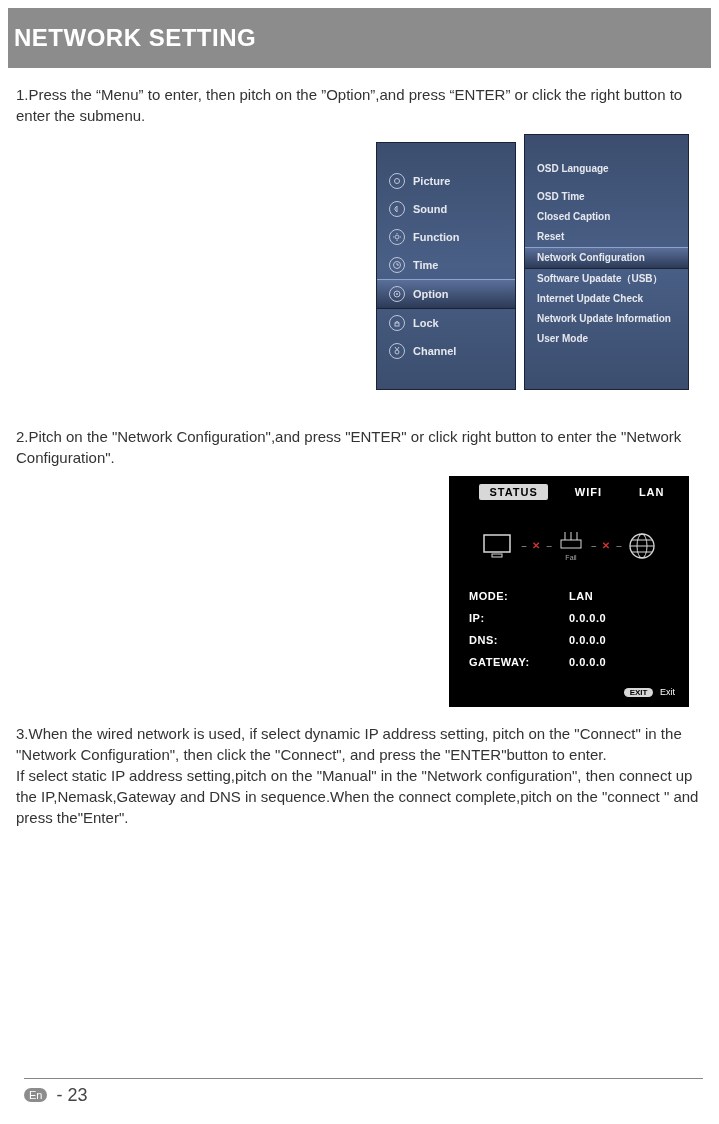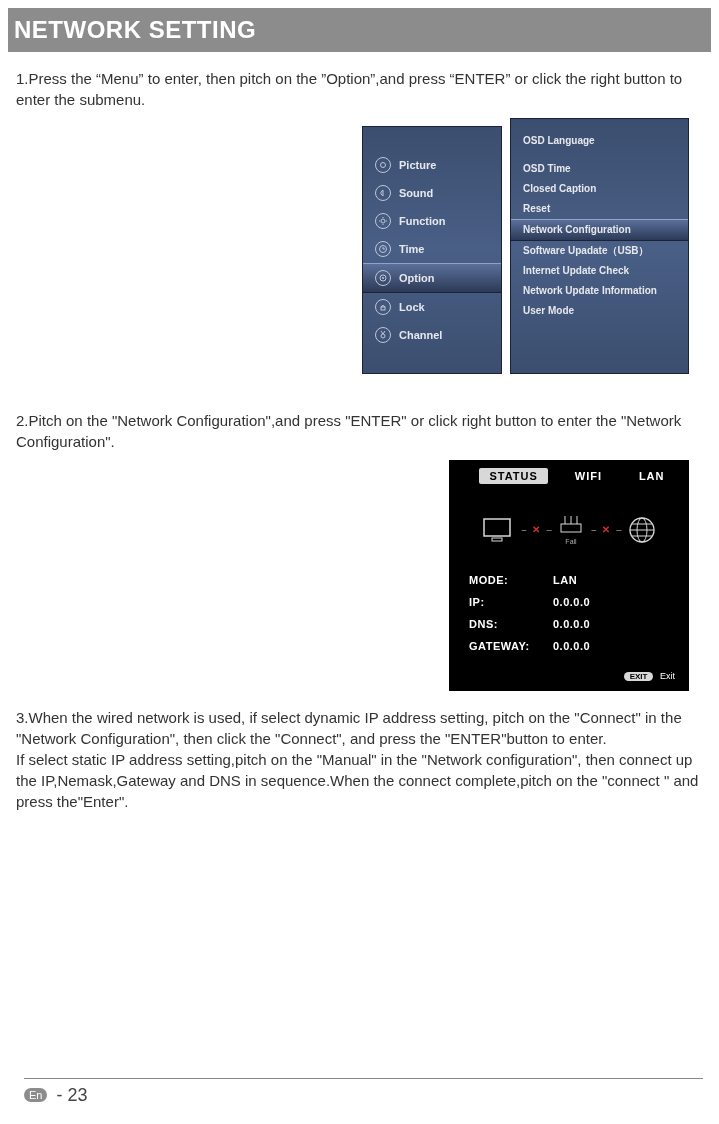--- a/index.html
+++ b/index.html
@@ -8,21 +8,21 @@
     height: 1124px;
     background: #fff;
     font-family: Arial, Helvetica, sans-serif;
     position: relative;
   }
   .section-header {
     background: #8c8c8c;
     color: #fff;
     font-size: 24px;
     font-weight: bold;
-    padding: 8px 6px;
+    padding: 16px 6px;
     margin: 8px 8px 0 8px;
     letter-spacing: 0.5px;
   }
   .body-text {
     color: #333;
     font-size: 15px;
     line-height: 1.4;
     padding: 16px 16px 8px 16px;
   }
   .diagram-row {
@@ -60,24 +60,24 @@
     border: 1.5px solid #bcc6da;
     border-radius: 50%;
     display: inline-flex;
     align-items: center;
     justify-content: center;
     flex: 0 0 16px;
   }
   .menu-icon svg { width: 10px; height: 10px; }
   
   .option-panel {
-    width: 179px;
+    width: 165px;
     background: linear-gradient(#3b4e6f, #4a5f86 50%, #3b4e6f);
     border: 1px solid #1a2235;
-    padding: 12px 8px;
+    padding: 24px 8px;
   }
   .option-item {
     color: #e6e8ee;
     font-size: 10px;
     font-weight: bold;
     padding: 4px 4px;
     line-height: 1.2;
   }
   .option-item.selected {
     background: linear-gradient(#5a6f9a, #2c3a56);
@@ -141,21 +141,21 @@
   .status-fields {
     padding: 0 20px 10px 20px;
     font-size: 11px;
     font-weight: bold;
     letter-spacing: 0.5px;
   }
   .sf-row {
     display: flex;
     padding: 5px 0;
   }
-  .sf-label { width: 84px; }
+  .sf-label { width: 100px; }
   .exit-row {
     text-align: right;
     padding: 4px 14px 0 2px;
     font-size: 9px;
   }
   .exit-badge {
     display: inline-block;
     background: #d8d8d8;
     color: #000;
     border-radius: 6px;

